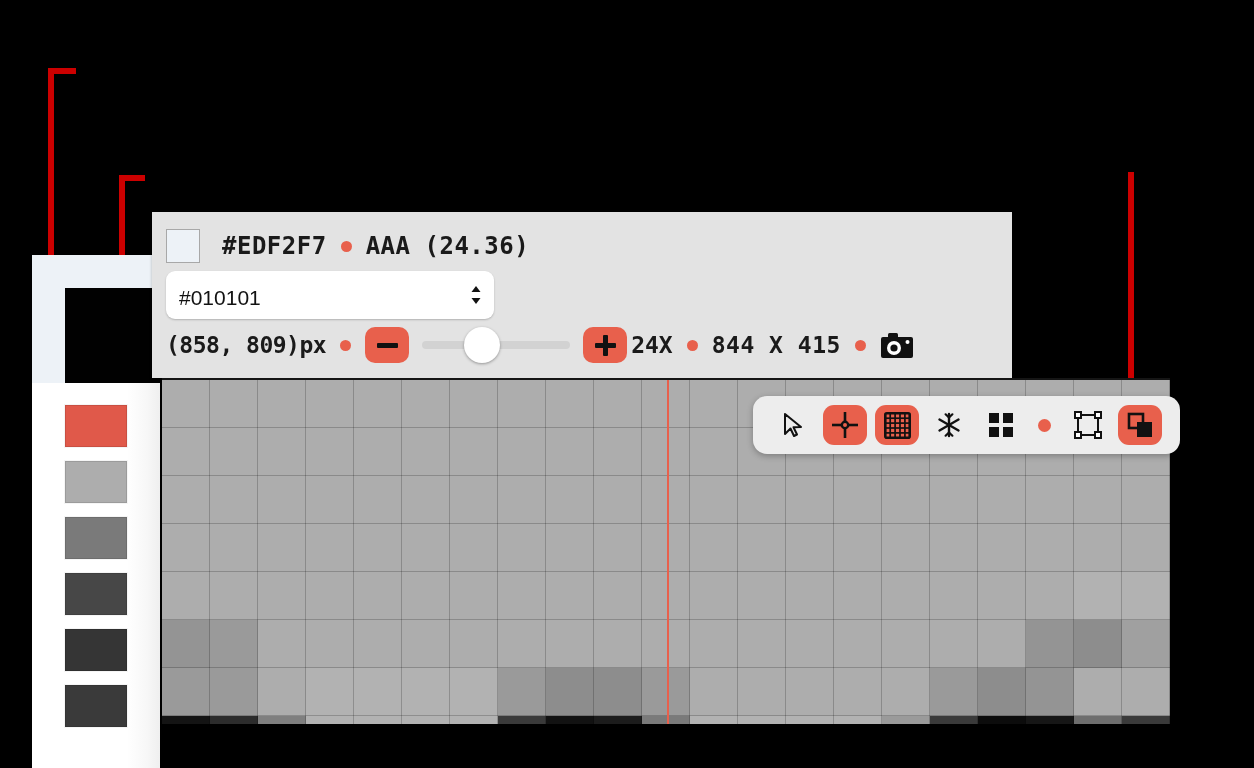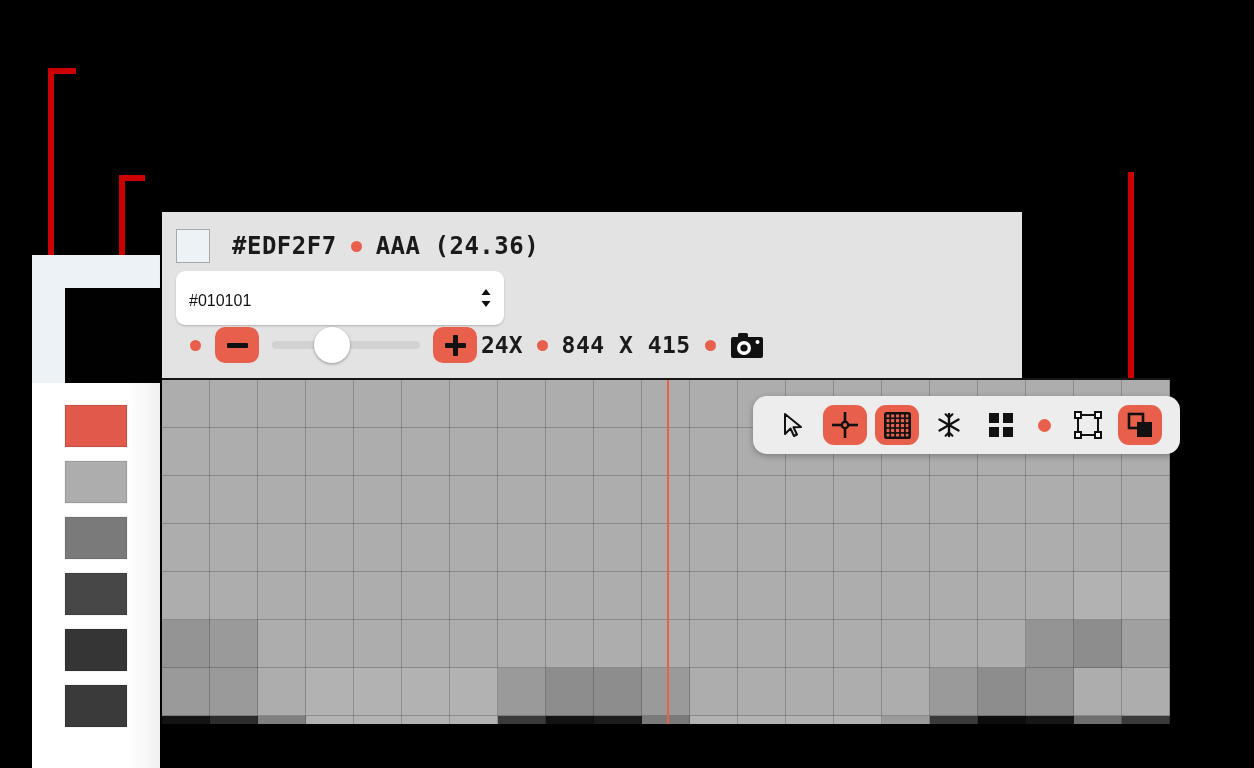--- a/index.html
+++ b/index.html
@@ -33,21 +33,21 @@
   }
   .swatch-row { height: 56px; display: flex; align-items: center; justify-content: flex-start; padding-left: 33px; }
   .swatch {
     width: 62px; height: 42px;
     border: 1px solid rgba(0,0,0,0.10);
     box-shadow: 0 0 0 1px rgba(0,0,0,0.04);
   }
 
   
   #panel {
-    position: absolute; left: 162px; top: 212px; width: 860px; height: 166px;
+    position: absolute; left: 152px; top: 212px; width: 860px; height: 166px;
     background: #E3E3E3;
     box-shadow: 0 1px 3px rgba(0,0,0,0.25);
   }
   
   #row-info {
     position: absolute; left: 14px; top: 12px; height: 44px;
     display: flex; align-items: center; gap: 0;
   }
   #preview-swatch {
     width: 34px; height: 34px; background: #EDF2F7;
@@ -60,24 +60,24 @@
   #hex-label { font-size: 24px; margin-left: 22px; letter-spacing: 0.5px; }
   .dot-sep { width: 11px; height: 11px; border-radius: 50%; background: #E8604C; margin: 0 14px; flex: 0 0 auto; }
   #aaa-label { font-size: 24px; letter-spacing: 0.5px; }
   #ratio-label { font-size: 24px; margin-left: 14px; letter-spacing: 0.5px; }
 
   
   #row-selects { position: absolute; left: 14px; top: 59px; display: flex; gap: 14px; }
   .sel {
     position: relative;
     background: #FFFFFF; border-radius: 9px;
-    height: 54px; display: flex; align-items: center;
+    height: 48px; display: flex; align-items: center;
     padding: 6px 34px 0 13px;
     box-shadow: 0 1px 2px rgba(0,0,0,0.22);
-    font-size: 16px; color: #121212;
+    font-size: 21px; color: #121212;
   }
   #sel-hex { width: 328px; }
   #sel-space { width: 192px; }
   #sel-blend { width: 258px; }
   .chev {
     position: absolute; right: 11px; top: 50%; transform: translateY(-50%);
     width: 14px; height: 22px;
   }
 
   
@@ -205,20 +205,21 @@
       <div class="sel" id="sel-hex">
         <span>#010101</span>
         <svg class="chev" viewBox="0 0 14 22">
           <path d="M7 2 L11.5 8 L2.5 8 Z" fill="#111"></path>
           <path d="M7 20 L11.5 14 L2.5 14 Z" fill="#111"></path>
         </svg>
       </div>
     </div>
 
     <div id="row-zoom">
+      <span id="coord-label" class="mono">(858, 809)px</span>
       <span class="dot-sep" style="background: rgb(232, 96, 76);"></span>
 
       <div class="rbtn" style="background: rgb(232, 96, 76);">
         <span class="bar minus-bar"></span>
       </div>
 
       <div id="slider">
         <div id="slider-track"></div>
         <div id="slider-thumb"></div>
       </div>

